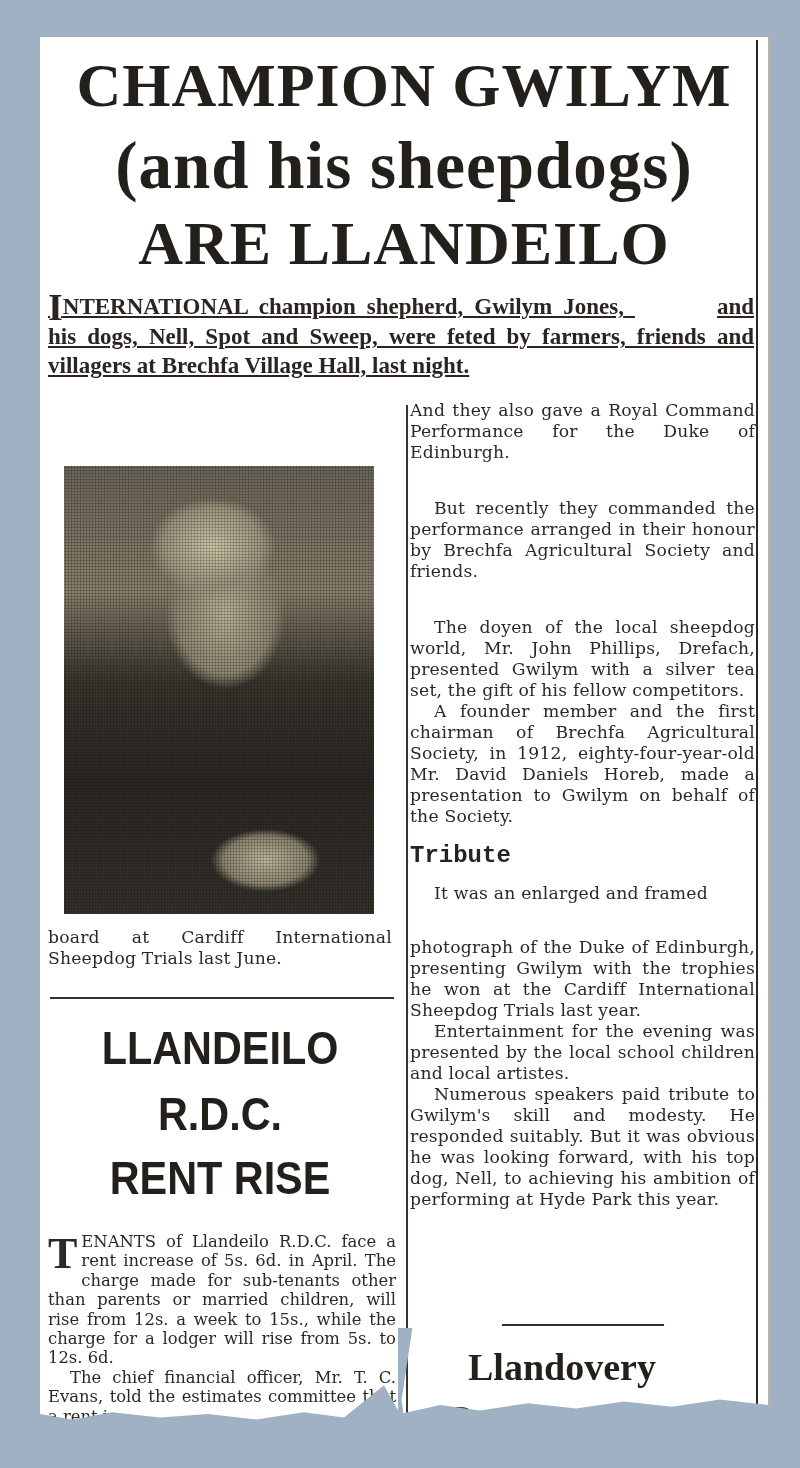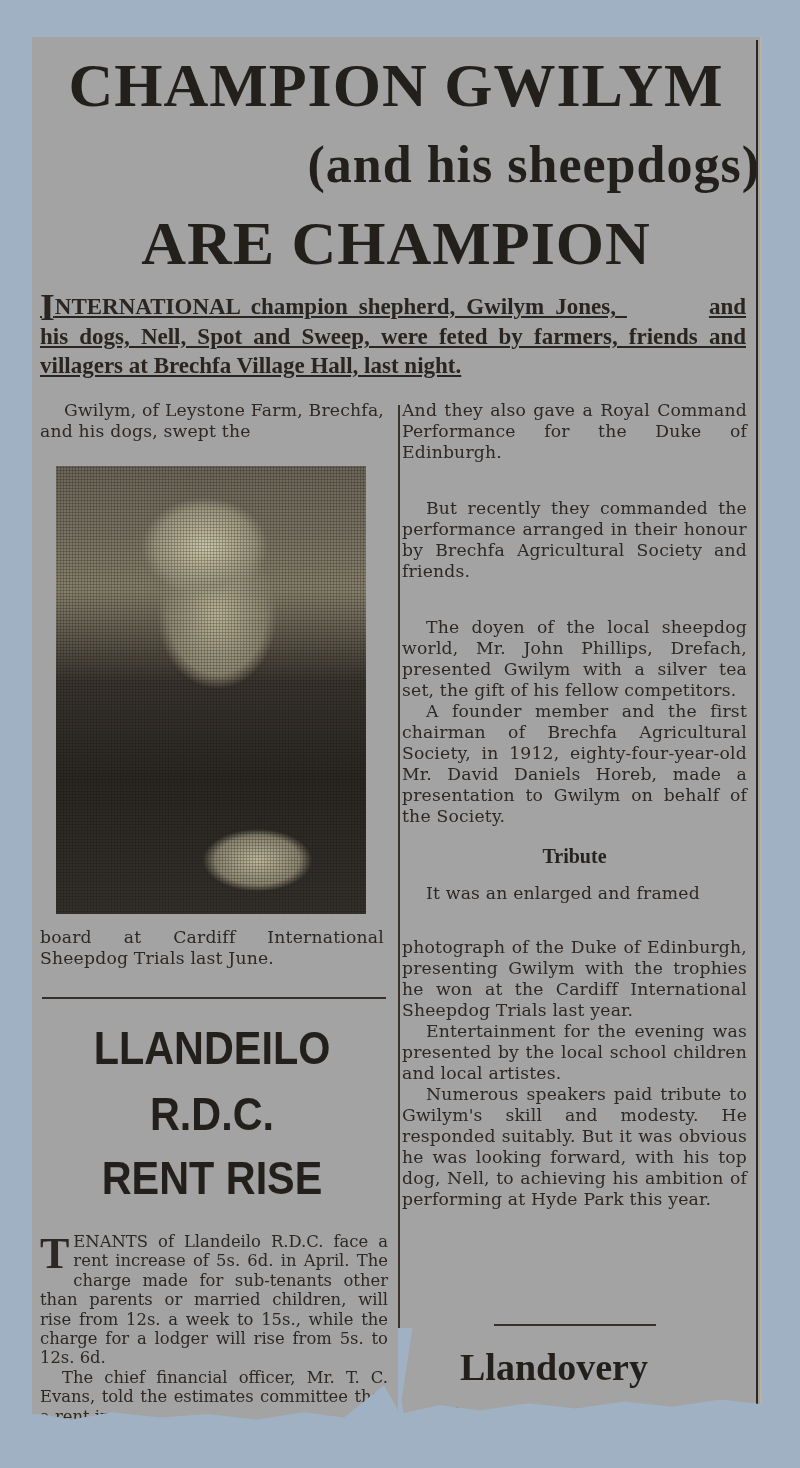--- a/index.html
+++ b/index.html
@@ -3,33 +3,33 @@
 <meta charset="utf-8">
 <style>
   html, body { margin:0; padding:0; }
   body {
     width:800px; height:1468px; overflow:hidden;
     background:#9fb1c3;
     font-family:"DejaVu Serif", serif;
     position:relative;
   }
   .clipping {
-    position:absolute; left:32px; top:37px; width:728px; height:1405px;
-    background:#a3a3a3;
+    position:absolute; left:40px; top:37px; width:728px; height:1405px;
+    background:#ffffff;
     box-shadow: 0 -3px 0 #7f8d99 inset, 2px 0 0 #b9b59a;
     color:#2a2520;
   }
   .right-rule { position:absolute; left:756px; top:40px; width:2px; height:1385px; background:#2b2722; }
   .headline {
     position:absolute; left:0; right:0; text-align:center;
     font-family:"Liberation Serif", serif; font-weight:bold; color:#231f1b;
     letter-spacing:1px;
   }
   .h1 { top:14px; font-size:62px; line-height:68px; }
-  .h2 { top:94px; font-size:52px; line-height:68px;text-align:right; }
+  .h2 { top:94px; font-size:67px; line-height:68px; }
   .h3 { top:172px; font-size:62px; line-height:68px; }
   .lede {
     position:absolute; left:8px; top:255px; width:706px;
     font-family:"Liberation Serif", serif; font-weight:bold; font-size:23px; line-height:29px;
     text-align:justify; color:#2a2520;text-decoration:underline;
   }
   .lede .dropcap { font-size:38px; line-height:29px; vertical-align:-6px; }
   .lede .indent { padding-left:82px; }
   .col {
     position:absolute; font-family:"DejaVu Serif", serif; font-size:17.2px; line-height:21px;
@@ -37,22 +37,22 @@
   }
   .col p { margin:0; text-indent:24px; }
   .col p.noind { text-indent:0; }
   .col p.gap { margin-top:35px; }
   .col-left-a { left:8px; top:363px; width:344px; }
   .col-left-b { left:8px; top:890px; width:344px; }
   .col-divider { position:absolute; left:366px; top:368px; width:1.5px; height:1045px; background:#3a342e; }
   .col-right { left:370px; top:363px; width:345px; }
   .col-right-b { left:370px; top:900px; width:345px; }
   .tribute {
-    position:absolute; left:370px; top:804px; width:345px; text-align:center;
-    font-family:Liberation Serif, serif; font-weight:bold; font-size:20px; line-height:30px;
+    position:absolute; left:370px; top:804px; width:345px; 
+    font-family:Liberation Mono, monospace; font-weight:bold; font-size:24px; line-height:30px;
     color:#262220;
   }
   .photo {
     position:absolute; left:24px; top:429px; width:310px; height:448px;
     background:
       radial-gradient(ellipse 90px 70px at 48% 18%, #c9c3a6 0%, #9c9680 55%, transparent 70%),
       radial-gradient(ellipse 80px 100px at 52% 33%, #b6b094 0%, #8d8773 60%, transparent 75%),
       radial-gradient(ellipse 70px 40px at 65% 88%, #bdb79b 0%, #8a8470 60%, transparent 78%),
       linear-gradient(180deg, #6c675a 0%, #857f6c 28%, #3c3832 48%, #2e2b27 70%, #383530 100%);
     filter: contrast(1.05);
@@ -101,30 +101,27 @@
     background:#9fb1c3;
     clip-path: polygon(0 0, 40% 0, 30% 20%, 20% 40%, 10% 60%, 22% 85%, 0 100%);
   }
 </style>
 </head>
 <body>
 
 <div class="clipping">
   <div class="headline h1">CHAMPION GWILYM</div>
   <div class="headline h2">(and his sheepdogs)</div>
-  <div class="headline h3">ARE CHAMPION</div>
+  <div class="headline h3">ARE LLANDEILO</div>
 
   <div class="lede">
     <span class="dropcap">I</span><span>NTERNATIONAL champion shepherd, Gwilym Jones,</span>
     <span class="indent">and his dogs, Nell, Spot and Sweep, were feted by farmers, friends and villagers at Brechfa Village Hall, last night.</span>
   </div>
 
-  <div class="col col-left-a">
-    <p>Gwilym, of Leystone Farm, Brechfa, and his dogs, swept the</p>
-  </div>
 
   <div class="photo"></div>
 
   <div class="col col-left-b">
     <p class="noind">board at Cardiff International Sheepdog Trials last June.</p>
   </div>
 
   <div class="col-divider"></div>
 
   <div class="col col-right">

